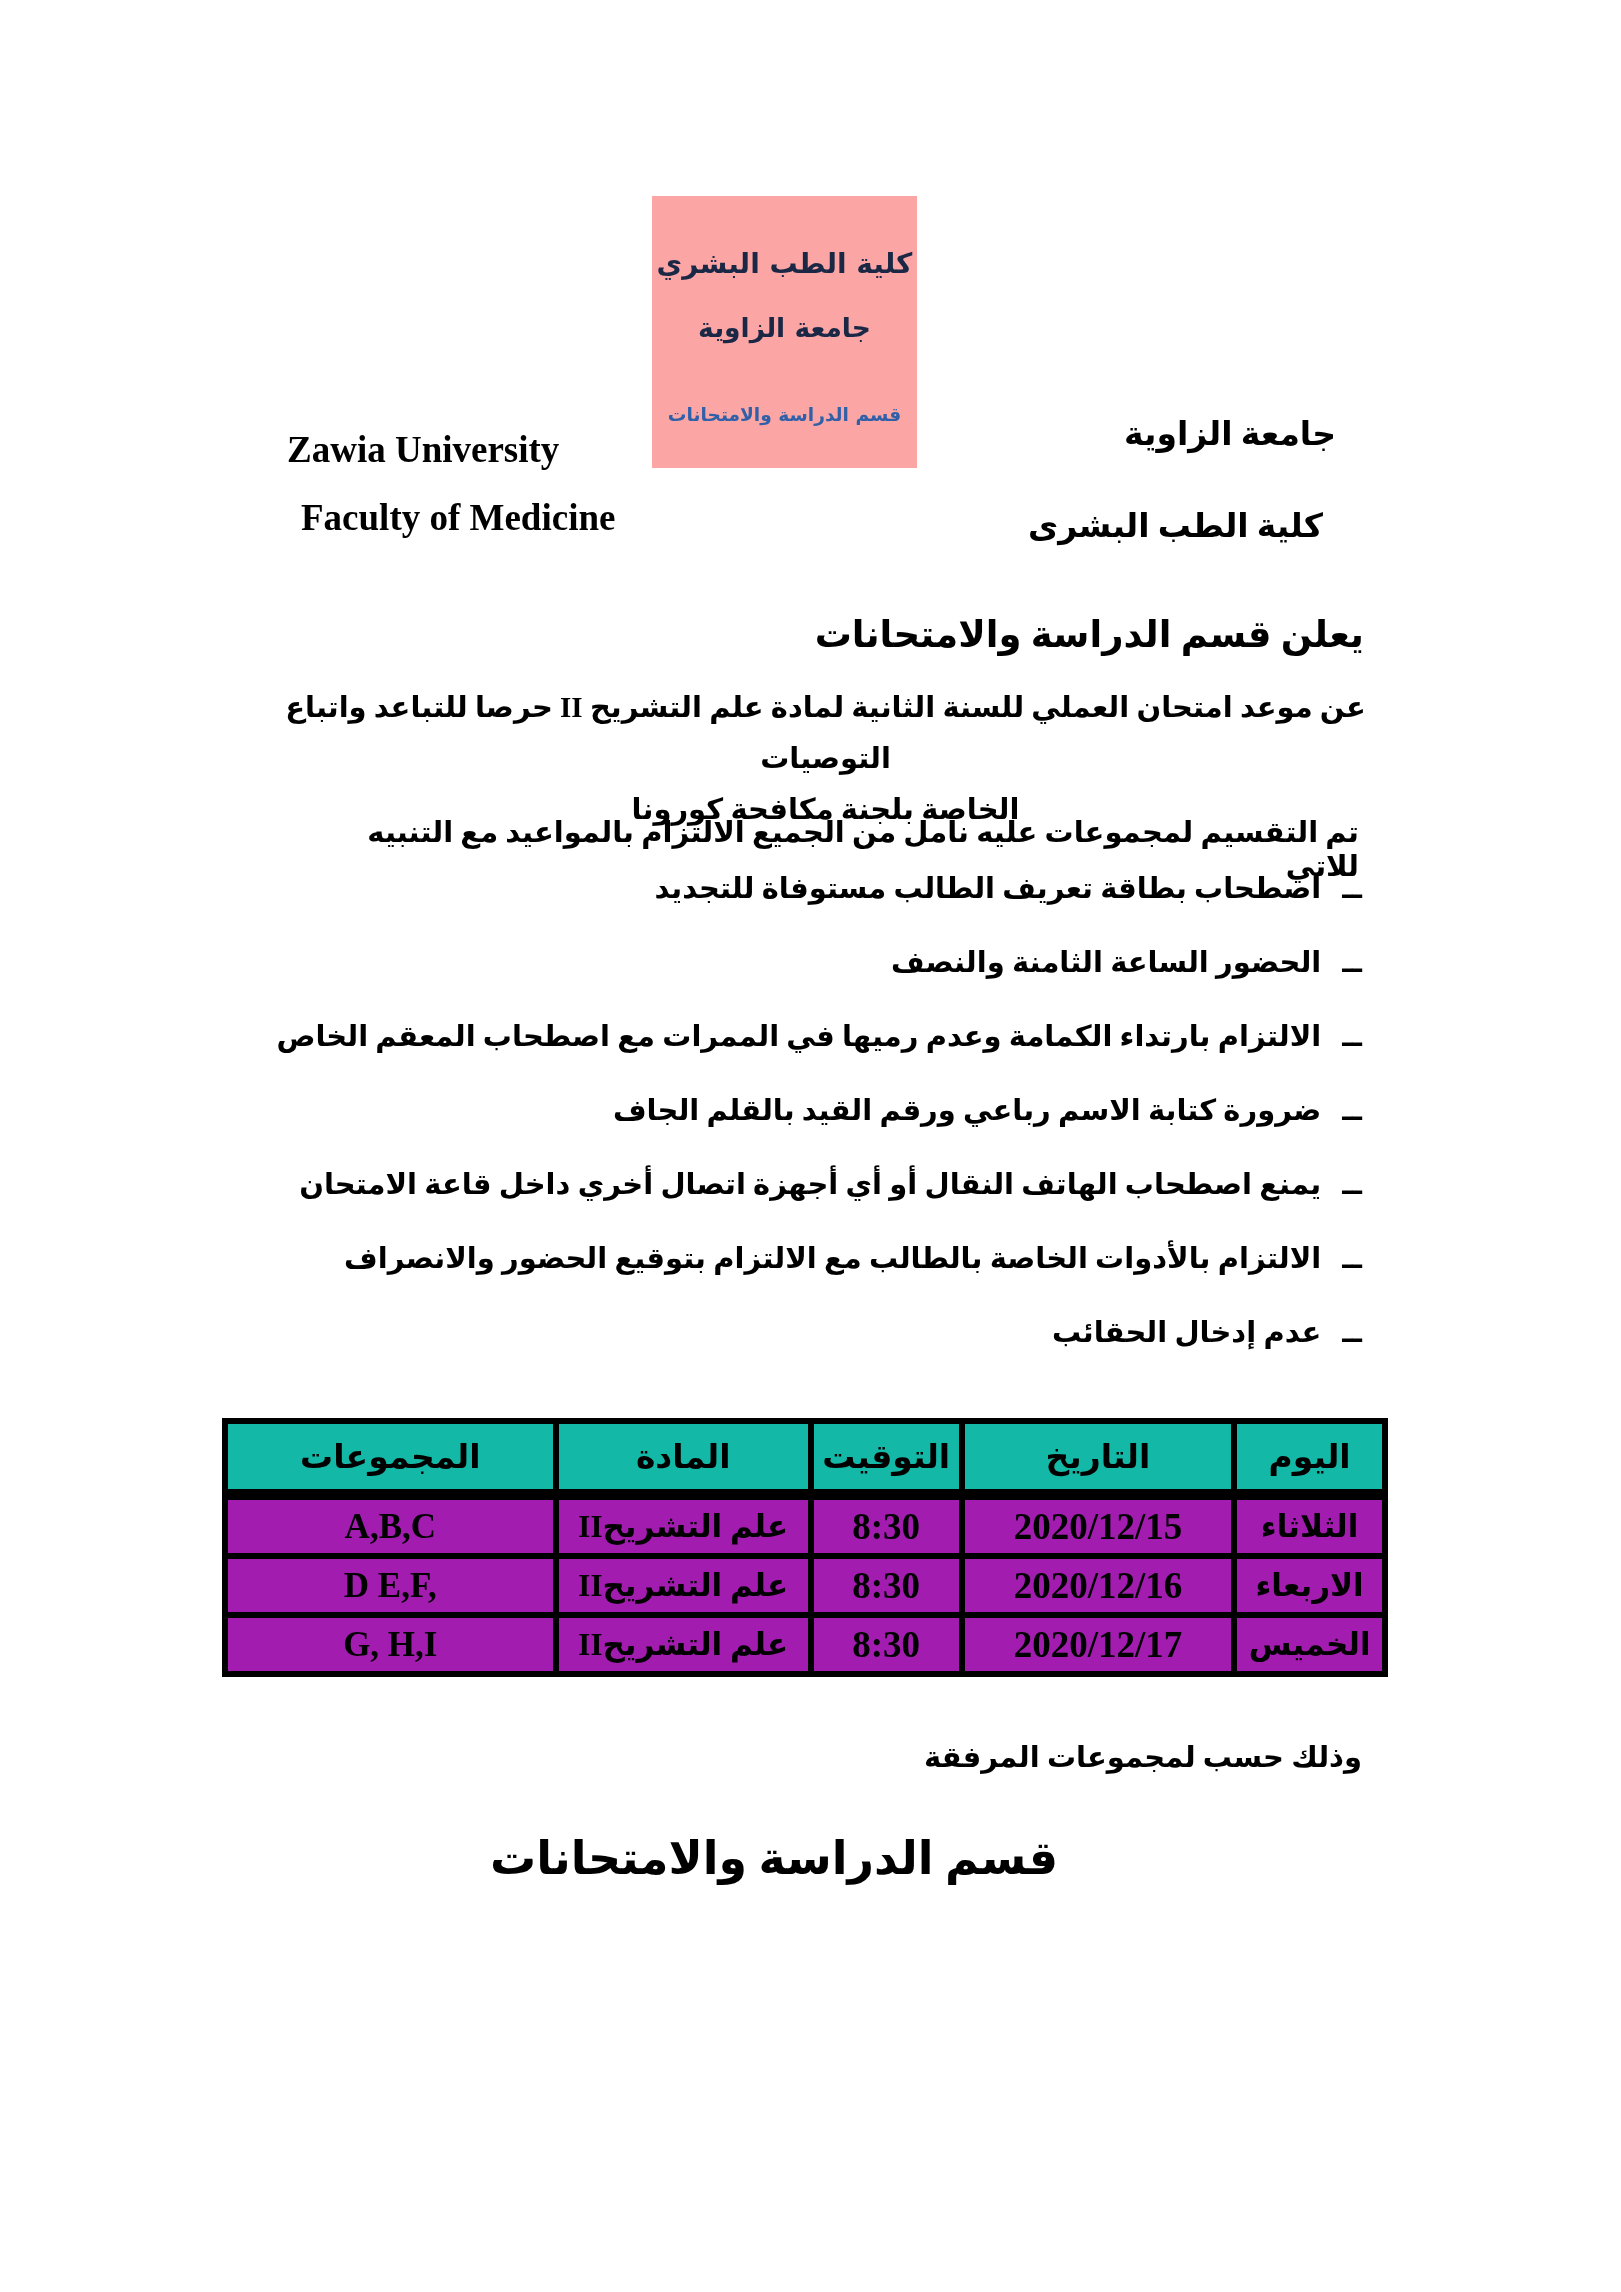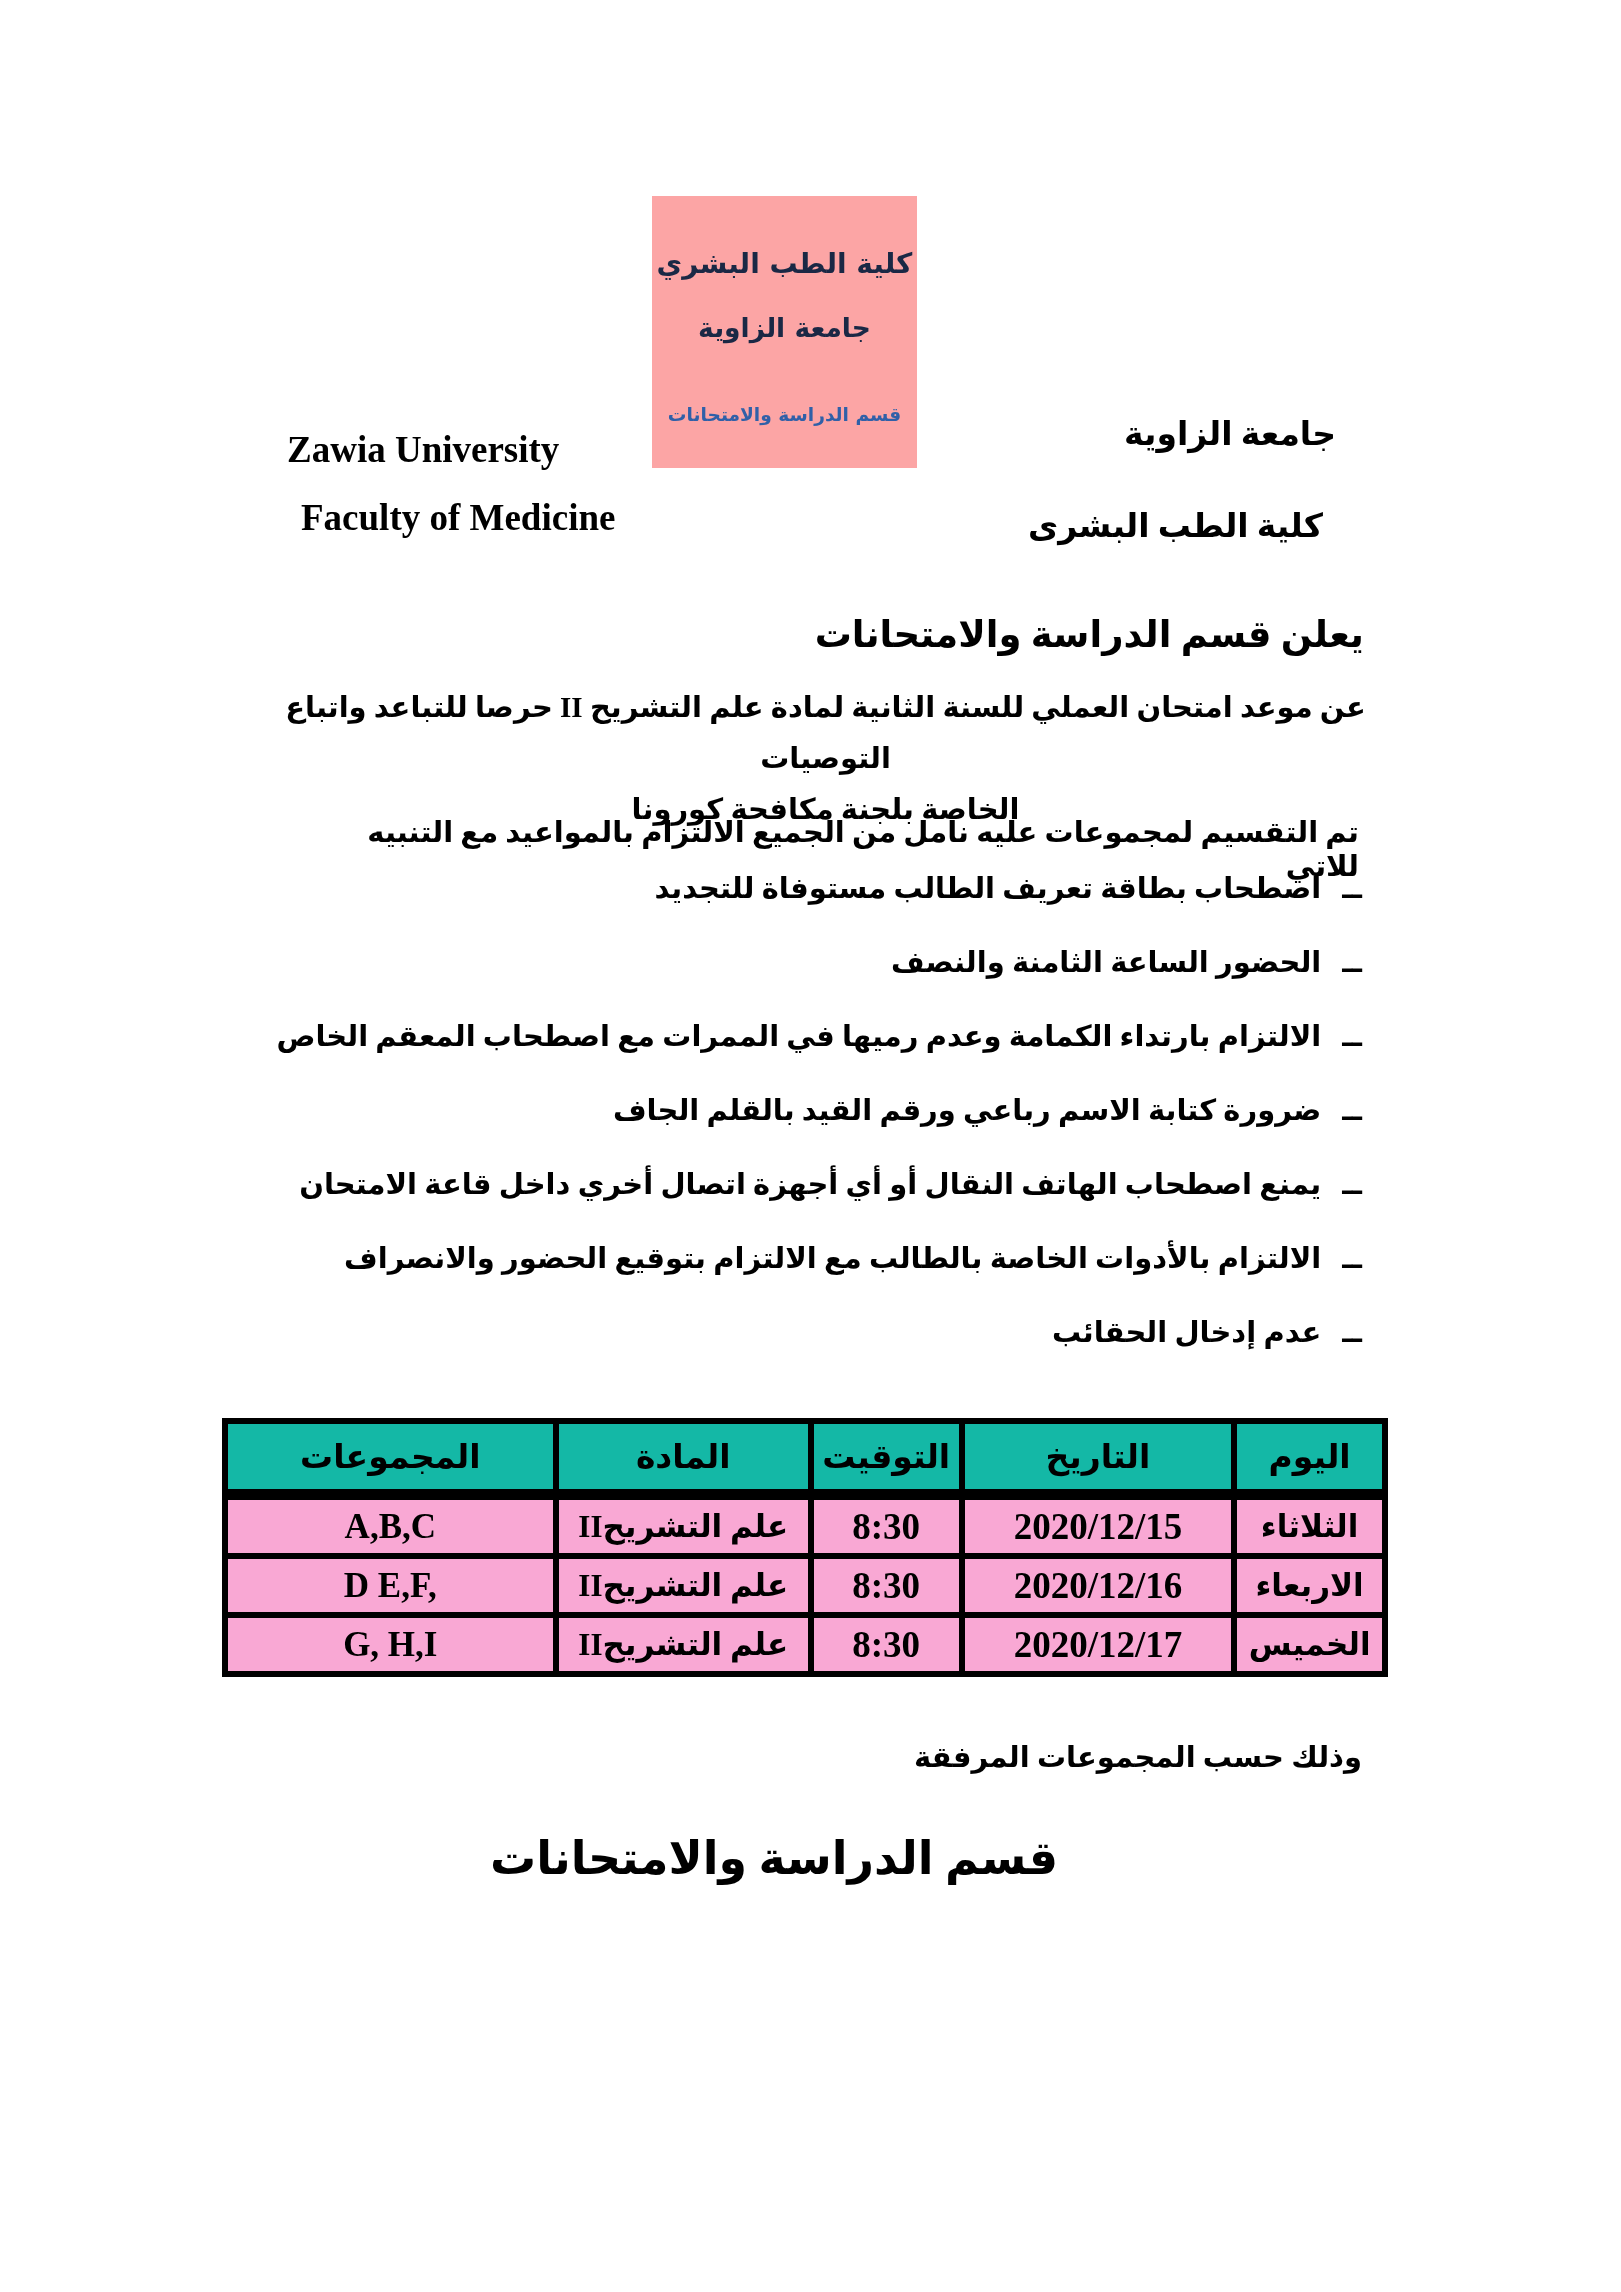--- a/index.html
+++ b/index.html
@@ -57,21 +57,21 @@
   .sched{
     position:absolute;left:222px;top:1418px;width:1166px;
     border-collapse:collapse;
     direction:rtl;
     background:#000;
     table-layout:fixed;
   }
   .sched th,.sched td{
     border:6.9px solid #000;
     text-align:center;vertical-align:middle;
-    background:#f9a8d4;
+    background:#a21caf;
     overflow:hidden;white-space:nowrap;
   }
   .sched th{
     background:#14b8a6;
     font-size:33px;font-weight:bold;
     height:63px;
     border-bottom-width:11.8px;
   }
   .sched td{height:51px;font-weight:bold;}
   .col-day{width:13%;}
@@ -177,17 +177,17 @@
       <tr>
         <td class="cell-ar">الخميس</td>
         <td class="cell-num">2020/12/17</td>
         <td class="cell-num">8:30</td>
         <td class="cell-ar">علم التشريحII</td>
         <td class="cell-groups">G, H,I</td>
       </tr>
     </tbody>
   </table>
 
-  <div class="footer-note">وذلك حسب  المجموعات المرفقة</div>
+  <div class="footer-note">وذلك حسب  لمجموعات المرفقة</div>
   <div class="footer-signature">قسم الدراسة والامتحانات</div>
 
 </div>
 
 
 </body></html>

